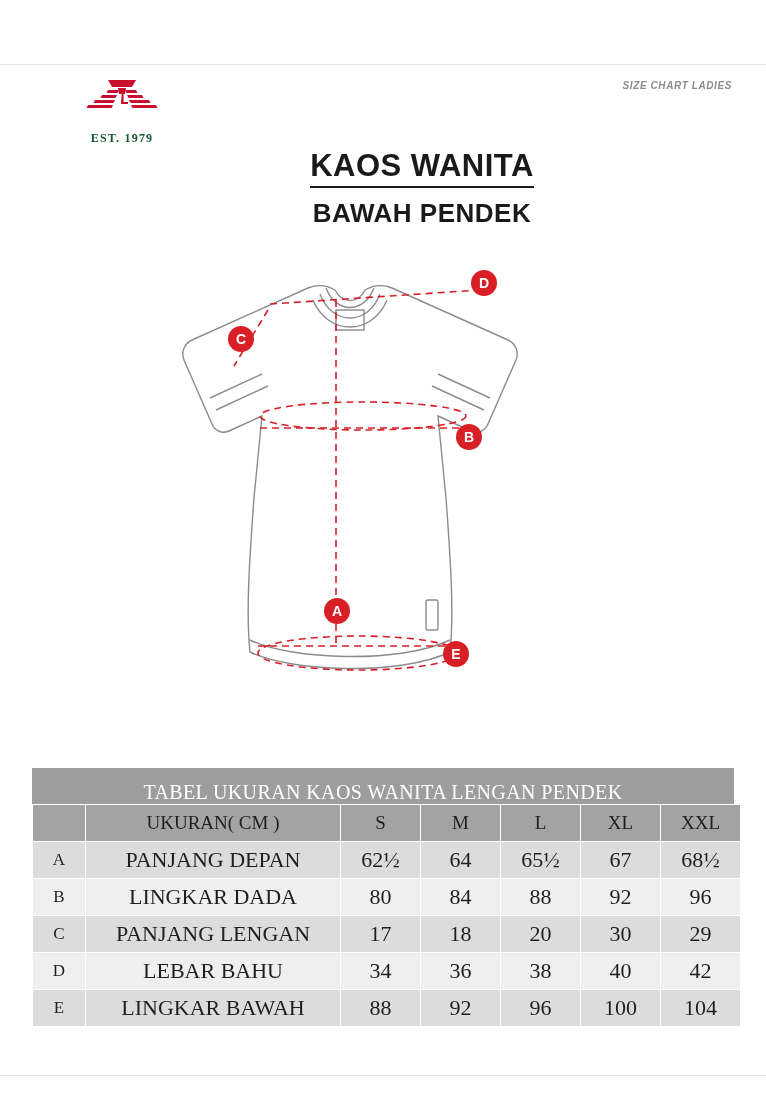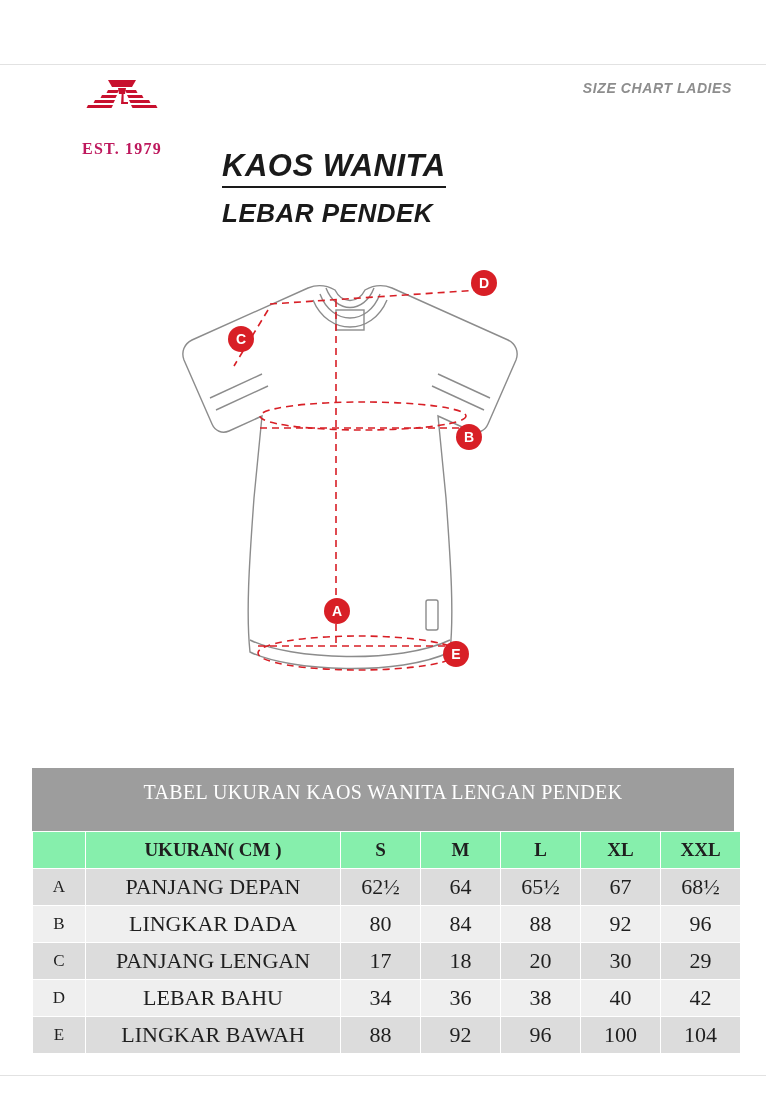--- a/index.html
+++ b/index.html
@@ -32,21 +32,21 @@
     background: #ffffff;
     border-bottom: 1px solid #e2e2e2;
   }
   .topbar-label {
     position: absolute;
     right: 34px;
     top: 80px;
     font-family: "Liberation Sans", sans-serif;
     font-style: italic;
     font-weight: bold;
-    font-size: 14px;
+    font-size: 10px;
     letter-spacing: 0.6px;
     color: #8d8d8d;
   }
 
   
   .logo {
     position: absolute;
     left: 52px;
     top: 78px;
     width: 140px;
@@ -66,34 +66,33 @@
     font-weight: bold;
     font-size: 54px;
     line-height: 50px;
     letter-spacing: 1px;
     color: #c8102e;
     margin-top: -2px;
   }
   .logo-est {
     font-family: "Liberation Serif", serif;
     font-weight: bold;
-    font-size: 16px;
+    font-size: 12px;
     letter-spacing: 1.2px;
-    color: #be185d;
-    margin-top: 20px;
+    color: #14532d;
+    margin-top: 11px;
   }
 
   
   .title-block {
     position: absolute;
-    left: 222px;
+    left: 232px;
     top: 148px;
     width: 380px;
-    text-align: left;
-    font-style: italic;
+    text-align: center;
   }
   .title-main {
     font-family: "Liberation Sans", sans-serif;
     font-weight: bold;
     font-size: 31px;
     color: #1a1a1a;
     letter-spacing: 0.5px;
     border-bottom: 2px solid #1a1a1a;
     display: inline-block;
     padding-bottom: 2px;
@@ -148,39 +147,39 @@
     width: 702px;
     table-layout: fixed;
   }
   caption, .tbl-title {
     background: #9d9d9d;
     color: #ffffff;
     font-family: "Liberation Serif", serif;
     font-size: 20px;
     letter-spacing: 0.4px;
     text-align: center;
-    height: 63px;
+    height: 36px;
     line-height: 48px;
   }
   th, td {
     border: 1px solid #ffffff;
     text-align: center;
     font-family: "Liberation Serif", serif;
     font-size: 22px;
     color: #1f1f1f;
     height: 36px;
     padding: 0;
   }
   .col-key { width: 52px; }
   .col-name { width: 254px; }
   .col-size { width: 79px; }
 
   thead th {
-    background: #86efac;
-    font-weight: bold;
+    background: #a3a3a3;
+    font-weight: normal;
     font-size: 19px;
   }
   thead th.head-name { text-align: center; }
 
   tbody tr.odd td { background: #dcdcdc; }
   tbody tr.even td { background: #efefef; }
   tbody td.key { font-size: 17px; }
   tbody td.name { text-align: center; }
 
   .footline {
@@ -216,21 +215,21 @@
           <path d="M87 22 L67 22 L68.5 25 L88.5 25 Z"></path>
           <path d="M94 27 L69 27 L70.5 30 L95.5 30 Z"></path>
         </g>
       </svg>
     </div>
     <div class="logo-est">EST. 1979</div>
   </div>
 
   <div class="title-block">
     <div class="title-main">KAOS WANITA</div>
-    <div class="title-sub">LEBAR PENDEK</div>
+    <div class="title-sub">BAWAH PENDEK</div>
   </div>
 
   <div class="illus">
     <svg width="470" height="470" viewBox="0 0 470 470">
       <g fill="none" stroke="#8c8c8c" stroke-width="1.4">
 
         <path d="M185 42
                  C178 38 168 36 158 40
                  L42 92
                  C34 96 31 104 34 112

